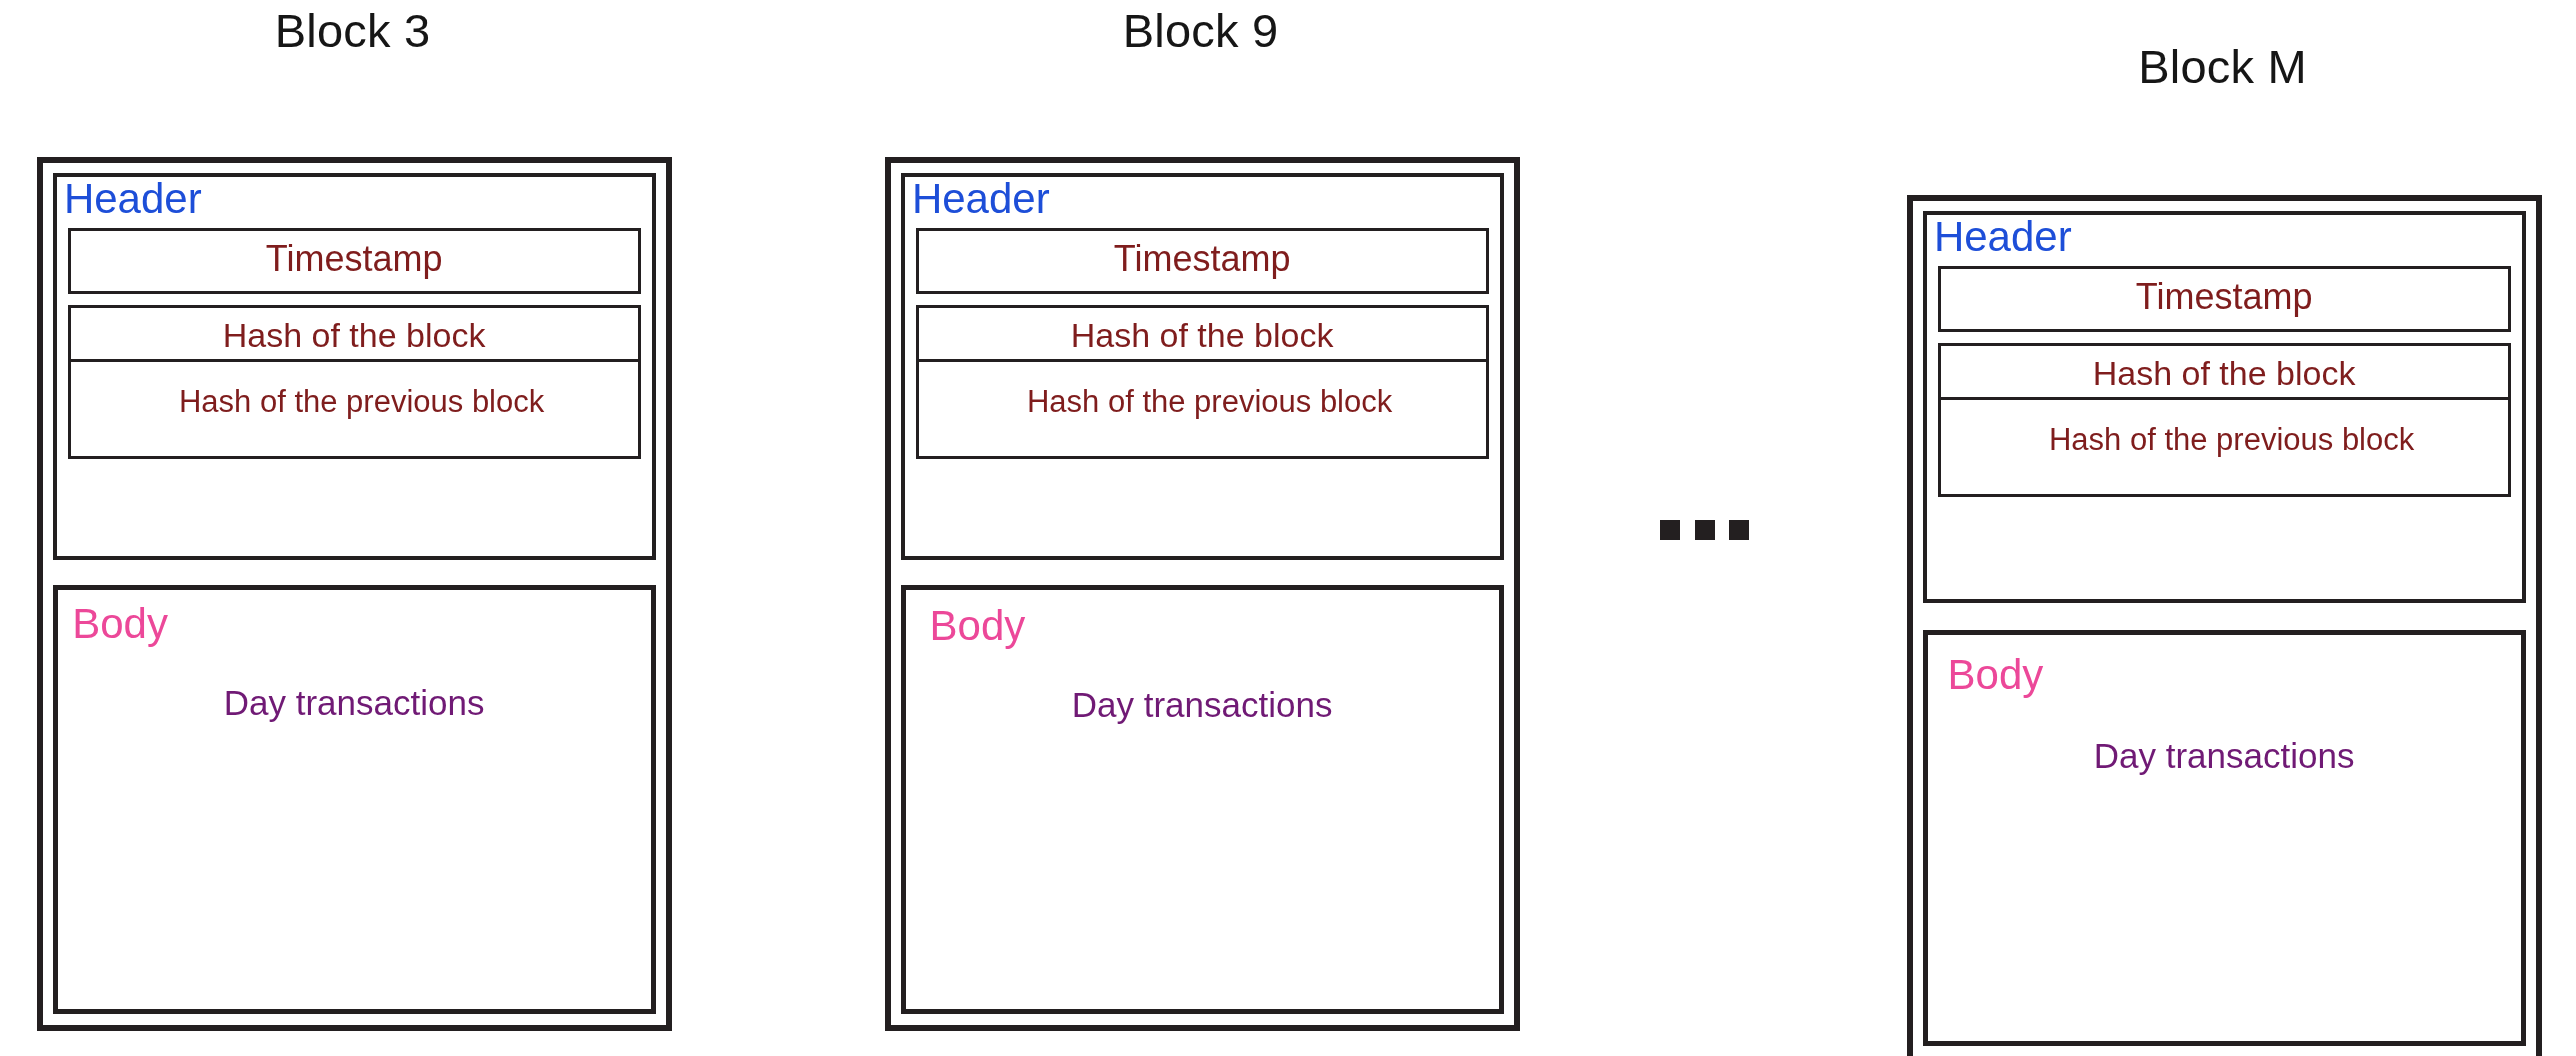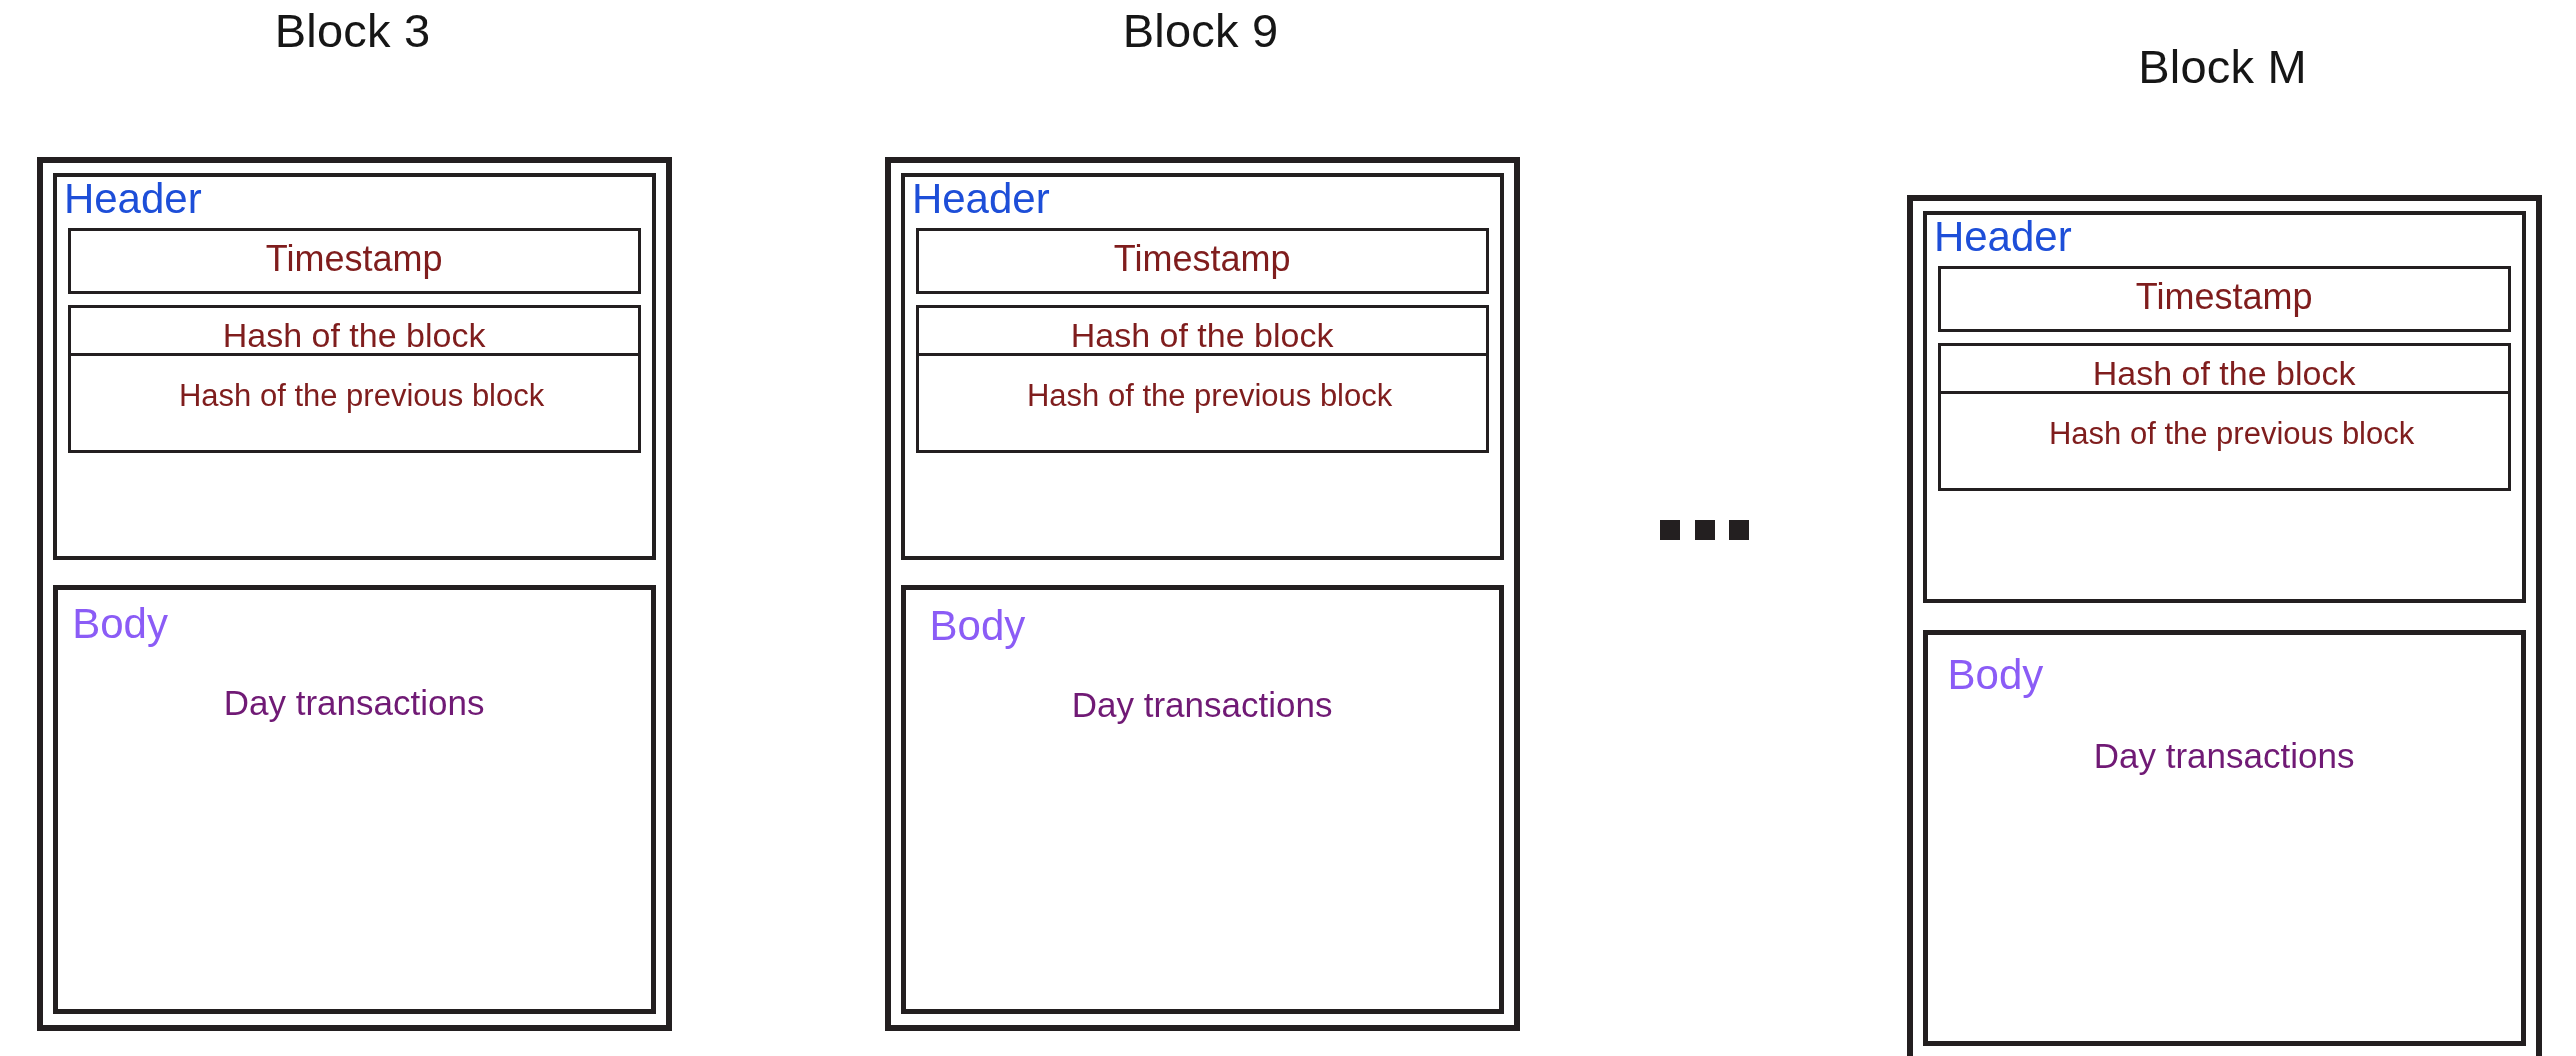--- a/index.html
+++ b/index.html
@@ -111,21 +111,21 @@
     top: 128px;
     height: 64px;
   }
   .field-hash-block .field-label {
     font-size: 34px;
     line-height: 51px;
     padding-top: 2px;
   }
 
   .field-hash-prev {
-    top: 176px;
+    top: 182px;
     height: 100px;
     padding-left: 15px;
   }
   .field-hash-prev .field-label {
     font-size: 31px;
     line-height: 47px;
     padding-top: 16.4px;
   }
 
   
@@ -138,21 +138,21 @@
     border: 5.5px solid #231f20;
     box-sizing: border-box;
     background: #ffffff;
   }
   .body-title {
     position: absolute;
     top: 7.3px;
     left: 14.6px;
     font-size: 42px;
     line-height: 53px;
-    color: #8b5cf6;
+    color: #ec4899;
     white-space: nowrap;
   }
   .body-content {
     position: absolute;
     top: 89px;
     left: 0;
     width: 100%;
     text-align: center;
     font-size: 35px;
     line-height: 47px;

